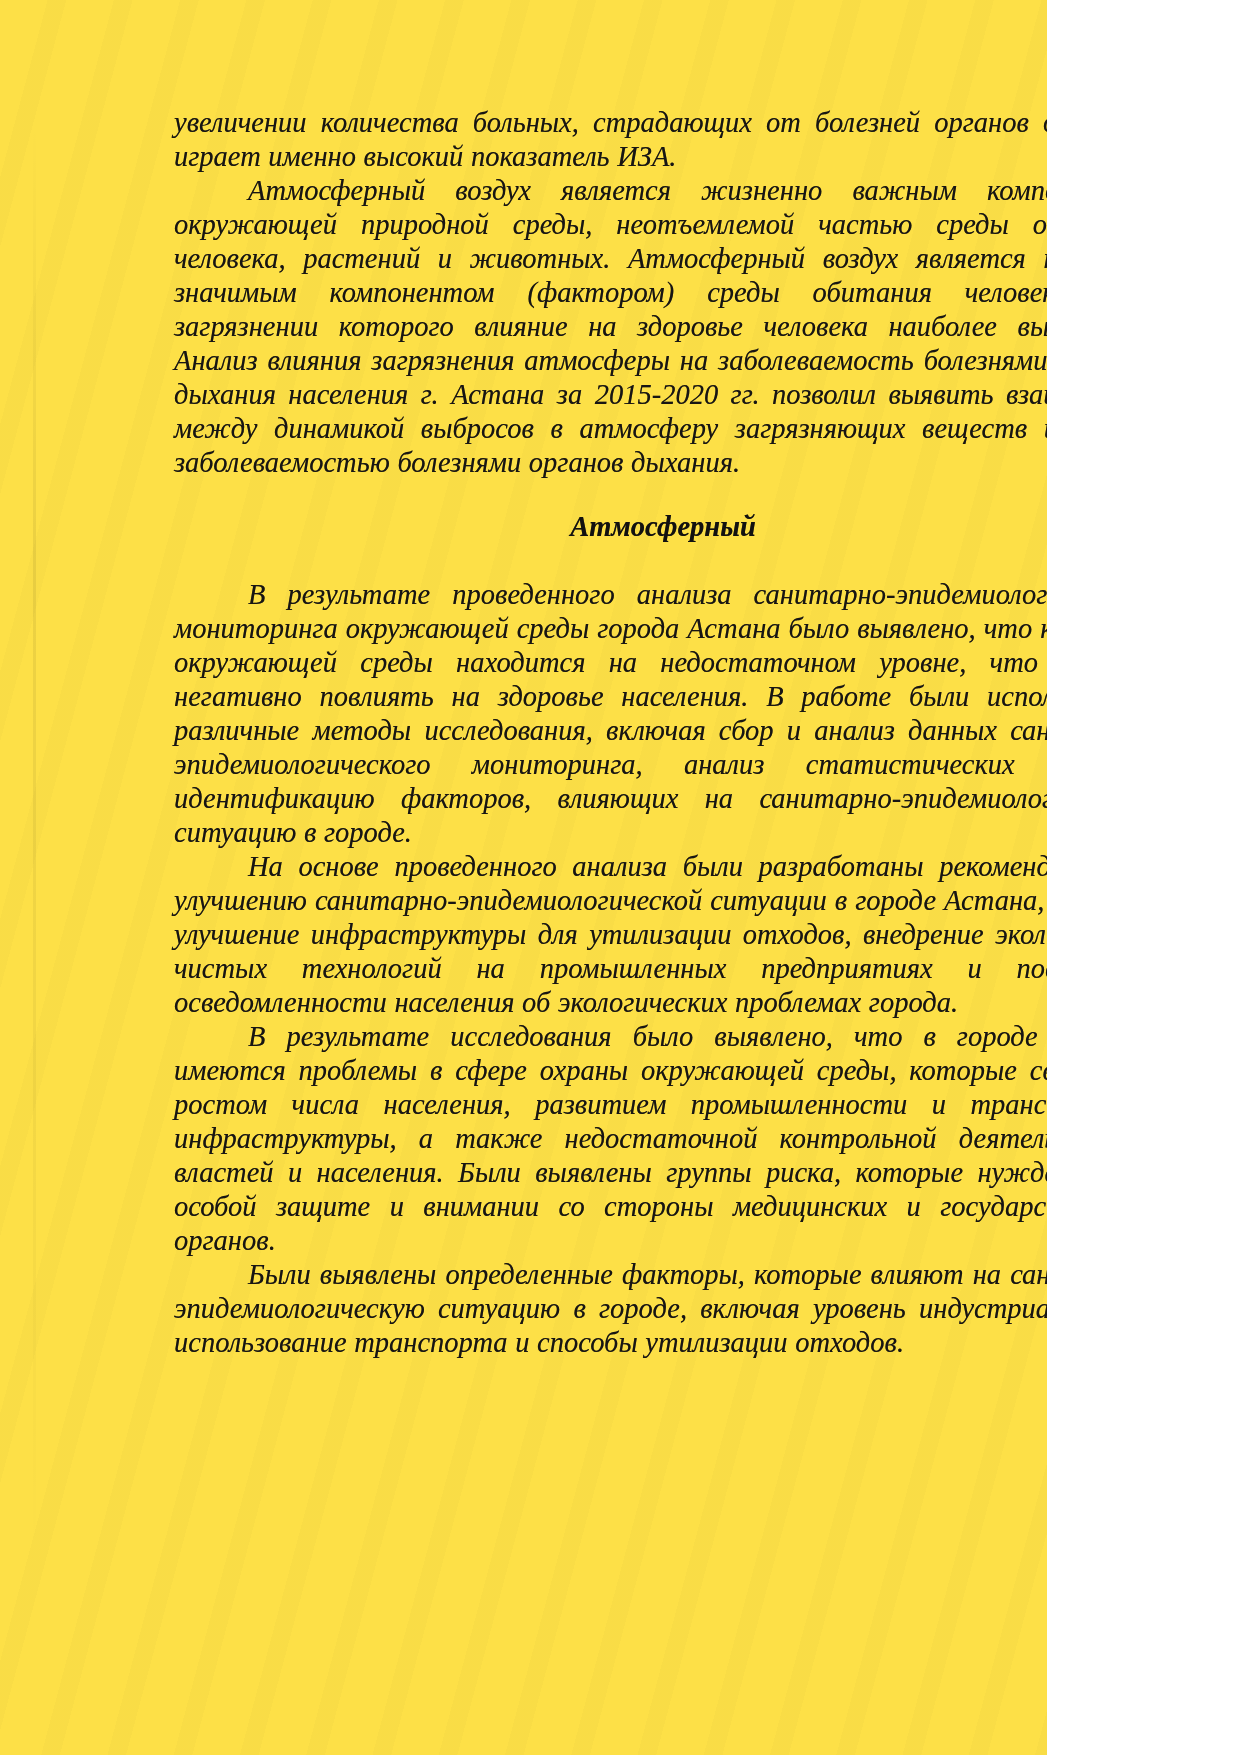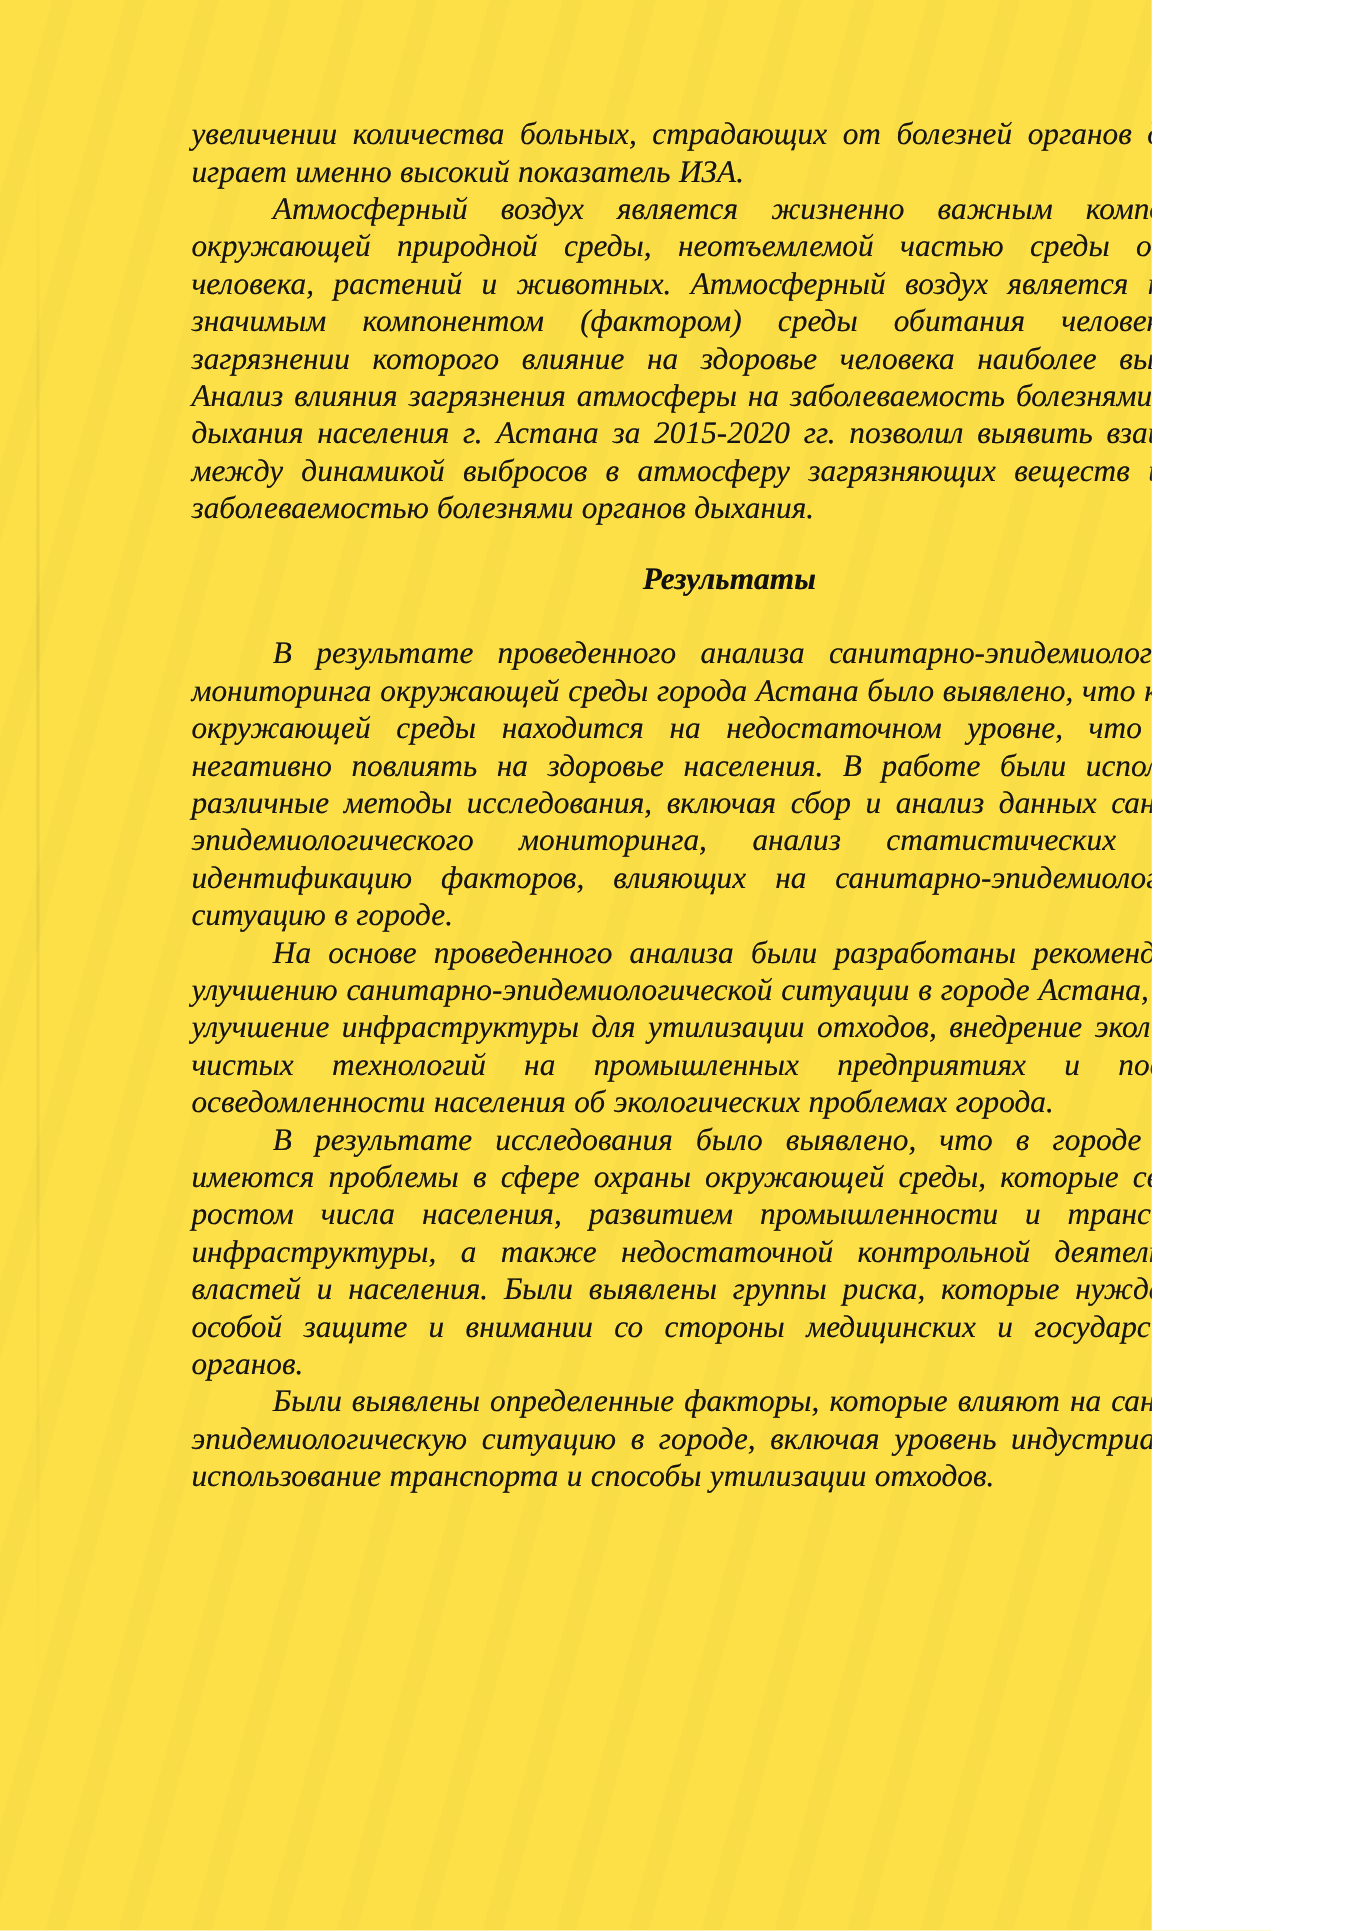--- a/index.html
+++ b/index.html
@@ -73,19 +73,19 @@
   }
 </style>
 </head>
 <body>
 
 <div class="page">
   <div class="edge-smudge"></div>
   <div class="text-block">
     <p class="para continuation">увеличении количества больных, страдающих от болезней органов дыхания, играет именно высокий показатель ИЗА.</p>
     <p class="para">Атмосферный воздух является жизненно важным компонентом окружающей природной среды, неотъемлемой частью среды обитания человека, растений и животных. Атмосферный воздух является наиболее значимым компонентом (фактором) среды обитания человека, при загрязнении которого влияние на здоровье человека наиболее выражено. Анализ влияния загрязнения атмосферы на заболеваемость болезнями органов дыхания населения г. Астана за 2015-2020 гг. позволил выявить взаимосвязь между динамикой выбросов в атмосферу загрязняющих веществ и общей заболеваемостью болезнями органов дыхания.</p>
-    <h2 class="heading">Результаты</h2>
+    <h2 class="heading">Атмосферный</h2>
     <p class="para">В результате проведенного анализа санитарно-эпидемиологического мониторинга окружающей среды города Астана было выявлено, что качество окружающей среды находится на недостаточном уровне, что может негативно повлиять на здоровье населения. В работе были использованы различные методы исследования, включая сбор и анализ данных санитарно-эпидемиологического мониторинга, анализ статистических данных, идентификацию факторов, влияющих на санитарно-эпидемиологическую ситуацию в городе.</p>
     <p class="para">На основе проведенного анализа были разработаны рекомендации по улучшению санитарно-эпидемиологической ситуации в городе Астана, включая улучшение инфраструктуры для утилизации отходов, внедрение экологически чистых технологий на промышленных предприятиях и повышение осведомленности населения об экологических проблемах города.</p>
     <p class="para">В результате исследования было выявлено, что в городе Астана имеются проблемы в сфере охраны окружающей среды, которые связаны с ростом числа населения, развитием промышленности и транспортной инфраструктуры, а также недостаточной контрольной деятельностью властей и населения. Были выявлены группы риска, которые нуждаются в особой защите и внимании со стороны медицинских и государственных органов.</p>
     <p class="para">Были выявлены определенные факторы, которые влияют на санитарно-эпидемиологическую ситуацию в городе, включая уровень индустриализации, использование транспорта и способы утилизации отходов.</p>
   </div>
 </div>
 
 </body></html>

